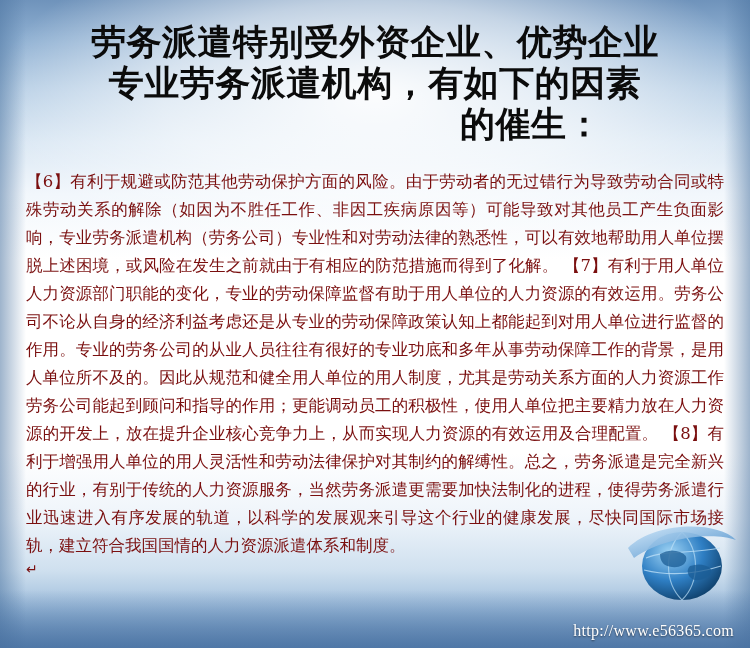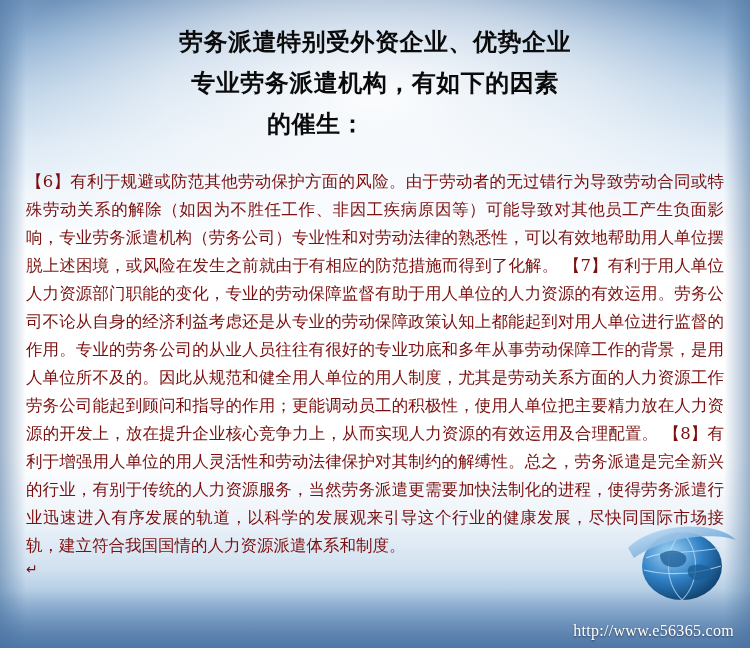--- a/index.html
+++ b/index.html
@@ -59,27 +59,28 @@
   }
   .title-block {
     position: relative;
     padding: 22px 30px 6px 30px;
     text-align: center;
     z-index: 3;
   }
   .title-line {
     font-family: "DejaVu Sans", "Liberation Sans", sans-serif;
     font-weight: bold;
-    font-size: 24px;
+    font-size: 35px;
     line-height: 41px;
     color: #0b0b0b;
     letter-spacing: 0.5px;
     white-space: nowrap;
   }
   .title-line.l3 {
+    text-align: right;
     padding-right: 118px;
     font-family: Liberation Serif, serif;
   }
   .body-block {
     position: relative;
     margin: 17px 26px 0 26px;
     z-index: 3;
   }
   .para {
     font-family: "DejaVu Serif", "Liberation Serif", serif;

